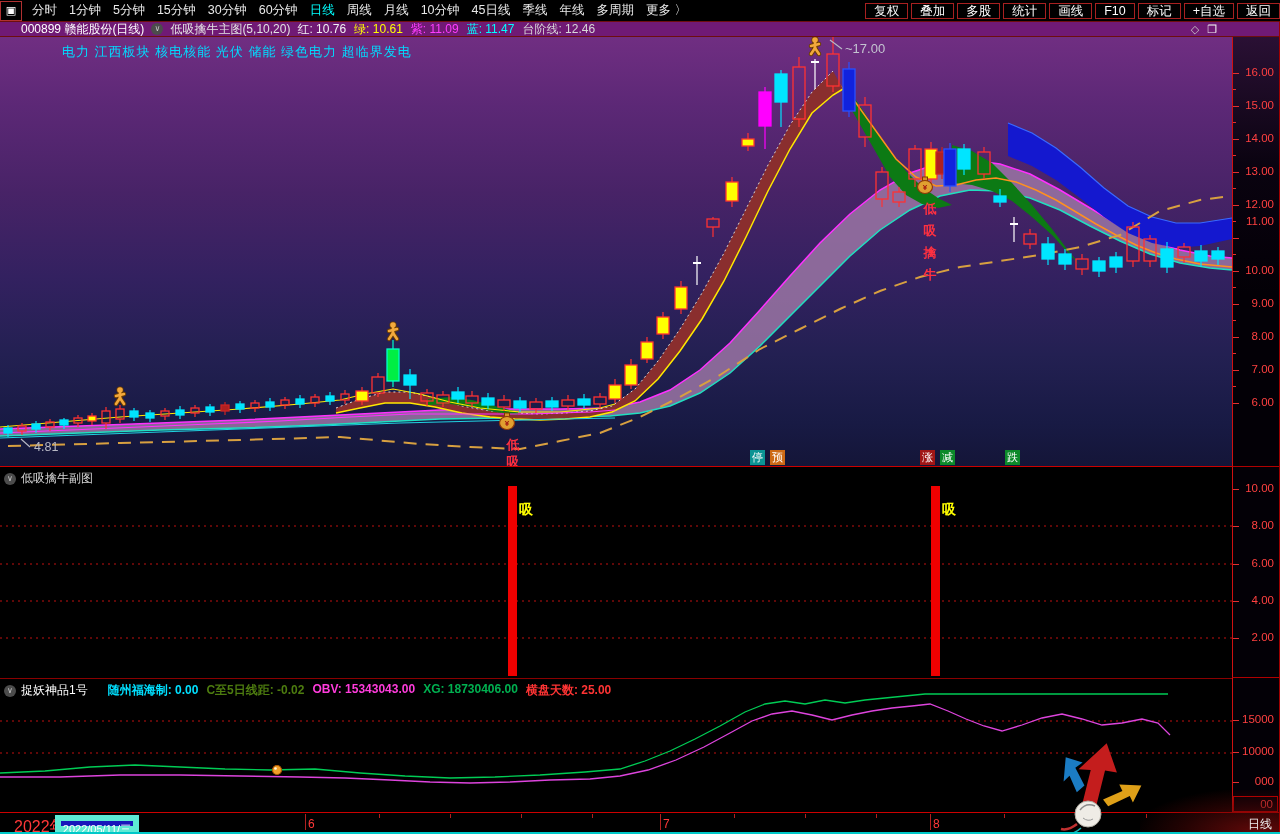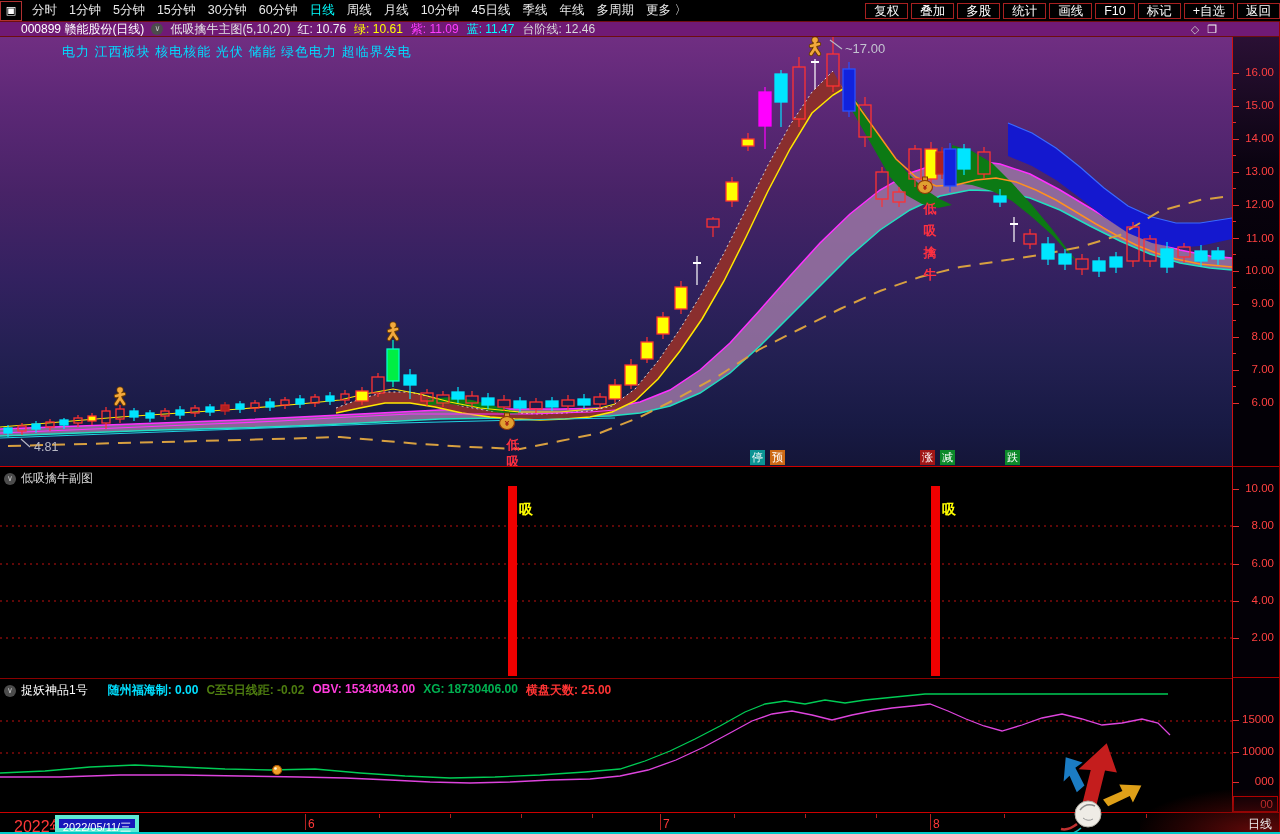--- a/index.html
+++ b/index.html
@@ -46,21 +46,21 @@
   .panel-header span { white-space:nowrap; }
 
   
   #panel3 { position:absolute; left:0; top:678px; width:1232px; height:134px; background:#000; border-top:1px solid #8a0000; overflow:hidden; }
   #p3-stats { display:flex; }
   #p3-stats span { margin-right:8px;font-weight:bold; }
 
   
   #bottombar { position:absolute; left:0; top:812px; width:1280px; height:22px; background:#000; border-top:1px solid #cc0000; }
   #bb-year { position:absolute; left:14px; top:4px; color:#ff3838; font-size:16px; }
-  #bb-date { position:absolute; left:55px; top:2px; width:84px; height:17px; background:#1717bb; border:4px solid #5eead4; color:#fff; font-size:11px; text-align:center; line-height:16px; }
+  #bb-date { position:absolute; left:55px; top:2px; width:84px; height:17px; background:#1717bb; border:6px solid #5eead4; color:#fff; font-size:11px; text-align:center; line-height:16px; }
   .bb-month { position:absolute; top:4px; color:#ff3838; font-size:12px; }
   .bb-tickline { position:absolute; top:1px; width:1px; height:16px; background:#b02020; }
   .bb-minitick { position:absolute; top:1px; width:1px; height:4px; background:#b02020; }
   #bb-period { position:absolute; right:8px; top:3px; color:#f0f0f0; font-size:12px; z-index:26; }
   #bottom-cyan { position:absolute; left:0; top:832px; width:1280px; height:2px; background:#00c8c8; z-index:30; }
   #right-border { position:absolute; left:1279px; top:22px; width:1px; height:810px; background:#a00000; z-index:29; }
 
   
   #watermark { position:absolute; left:1046px; top:738px; width:112px; height:94px; z-index:25; pointer-events:none; }
   #corner-blob { position:absolute; right:0; top:790px; width:140px; height:44px; z-index:24; pointer-events:none;
@@ -596,21 +596,21 @@
       <span class="ax-label" style="top: 29px;">16.00</span>
       <div class="ax-tick" style="top: 36px; width: 6px;"></div>
       <span class="ax-label" style="top: 62px;">15.00</span>
       <div class="ax-tick" style="top: 69px; width: 6px;"></div>
       <span class="ax-label" style="top: 95px;">14.00</span>
       <div class="ax-tick" style="top: 102px; width: 6px;"></div>
       <span class="ax-label" style="top: 128px;">13.00</span>
       <div class="ax-tick" style="top: 135px; width: 6px;"></div>
       <span class="ax-label" style="top: 161px;">12.00</span>
       <div class="ax-tick" style="top: 168px; width: 6px;"></div>
-      <span class="ax-label" style="top: 195px;">11.00</span>
+      <span class="ax-label" style="top: 178px;">11.00</span>
       <div class="ax-tick" style="top: 201px; width: 6px;"></div>
       <span class="ax-label" style="top: 227px;">10.00</span>
       <div class="ax-tick" style="top: 234px; width: 6px;"></div>
       <span class="ax-label" style="top: 260px;">9.00</span>
       <div class="ax-tick" style="top: 267px; width: 6px;"></div>
       <span class="ax-label" style="top: 293px;">8.00</span>
       <div class="ax-tick" style="top: 300px; width: 6px;"></div>
       <span class="ax-label" style="top: 326px;">7.00</span>
       <div class="ax-tick" style="top: 333px; width: 6px;"></div>
       <span class="ax-label" style="top: 359px;">6.00</span>

